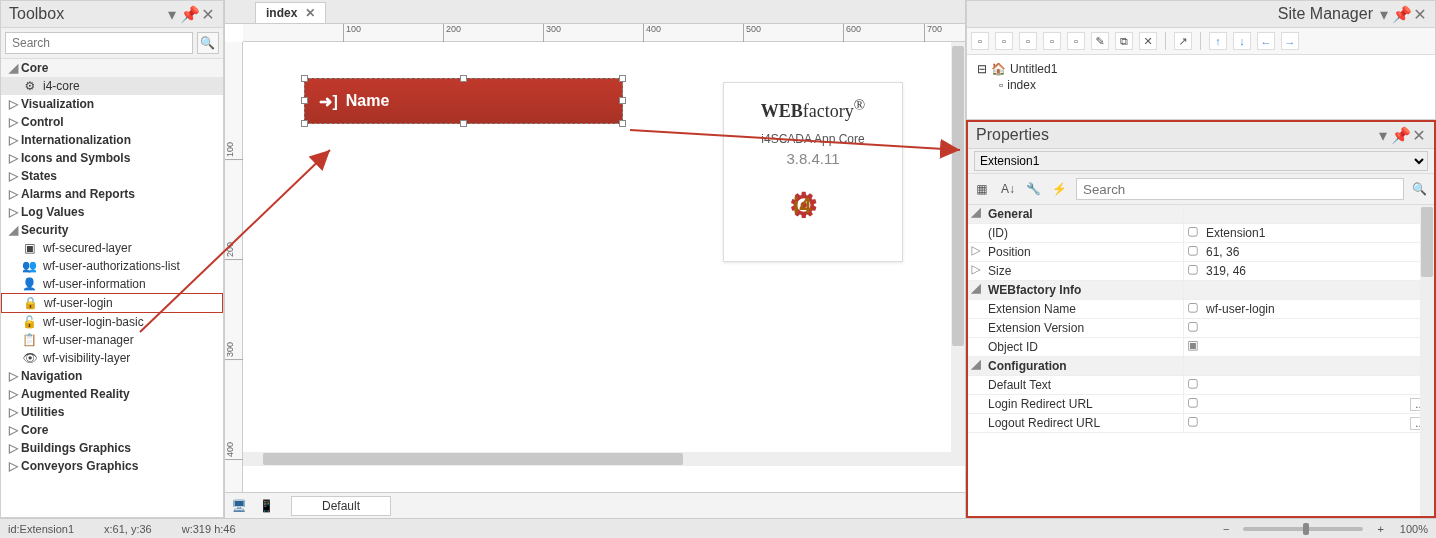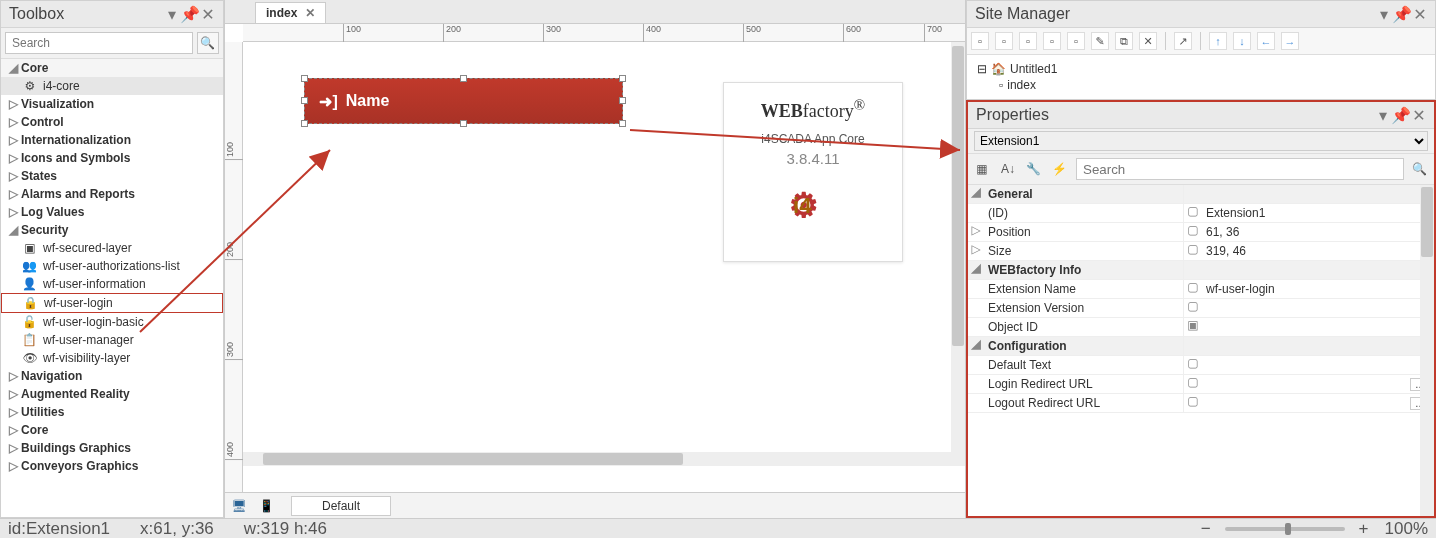--- a/index.html
+++ b/index.html
@@ -1,20 +1,20 @@
 <!DOCTYPE html>
 <html><head>
 <meta charset="utf-8">
 <style>
 * { box-sizing: border-box; margin: 0; padding: 0; }
 body { font-family: "Segoe UI", Tahoma, sans-serif; font-size: 12px; color: #333; background: #fff; width: 1436px; height: 538px; overflow: hidden; position: relative; }
 
 
 .app { display: flex; height: 518px; }
-.statusbar { height: 20px; background: #e8e8e8; display: flex; align-items: center; padding: 0 8px; font-size: 17px; color: #555; border-top: 1px solid #ccc; }
+.statusbar { height: 20px; background: #e8e8e8; display: flex; align-items: center; padding: 0 8px; font-size: 11px; color: #555; border-top: 1px solid #ccc; }
 .statusbar .cell { margin-right: 30px; }
 .statusbar .spacer { flex: 1; }
 .zoom-slider { width:120px; height:4px; background:#bbb; position:relative; border-radius:2px; margin:0 8px;}
 .zoom-slider .thumb{position:absolute; top:-4px; left:60px; width:6px; height:12px; background:#888; border-radius:2px;}
 
 
 .panel { background: #f1f1f1; border: 1px solid #d0d0d0; display:flex; flex-direction:column; }
 .panel-header { display:flex; align-items:center; padding:4px 8px; background:#eaeaea; border-bottom:1px solid #d5d5d5; font-size:16px; font-weight:400; color:#444;}
 .panel-header .title { flex:1; }
 .panel-header .ctl { width:14px; height:14px; margin-left:4px; color:#777; cursor:pointer; display:flex; align-items:center; justify-content:center;}
@@ -59,21 +59,21 @@
 .bottom-bar{ height:26px; border-top:1px solid #ccc; display:flex; align-items:center; background:#f3f3f3;}
 .bottom-bar .btn{ width:24px; height:20px; margin:0 2px; border:1px solid transparent; display:flex; align-items:center; justify-content:center; color:#2a6496;}
 .bottom-bar .layer{ margin-left:10px; padding:2px 30px; background:#fff; border:1px solid #ccc;}
 .scroll-h{position:absolute; left:18px; right:0; bottom:26px; height:14px; background:#eee;}
 .scroll-h .thumb{position:absolute; left:20px; width:420px; top:1px; bottom:1px; background:#c8c8c8; border-radius:2px;}
 .scroll-v{position:absolute; top:18px; bottom:40px; right:0; width:14px; background:#eee;}
 .scroll-v .thumb{position:absolute; top:4px; height:300px; left:1px; right:1px; background:#c8c8c8; border-radius:2px;}
 
 
 .rightcol { width:470px; display:flex; flex-direction:column;}
-.site-mgr { height:100px;}
+.site-mgr { height:120px;text-align:right;}
 .site-toolbar{ display:flex; padding:4px; gap:6px; background:#f7f7f7; border-bottom:1px solid #ddd;}
 .site-toolbar .tbtn{ width:18px; height:18px; border:1px solid #ddd; background:#fff; display:flex; align-items:center; justify-content:center; font-size:11px; color:#555; cursor:pointer;}
 .site-toolbar .sep{ width:1px; background:#ccc; margin:0 2px;}
 .site-tree{ background:#fff; flex:1; padding:6px 10px; font-size:12px;}
 .site-tree .row{ display:flex; align-items:center; gap:4px; padding:1px 0;}
 .site-tree .indent{ margin-left:22px;}
 
 .props { flex:1; border:2px solid #c0392b;}
 .props .objrow{ padding:2px 6px; border-bottom:1px solid #ddd;}
 .props .objrow select{ width:100%; border:1px solid #ccc; font-size:12px; padding:1px;}

